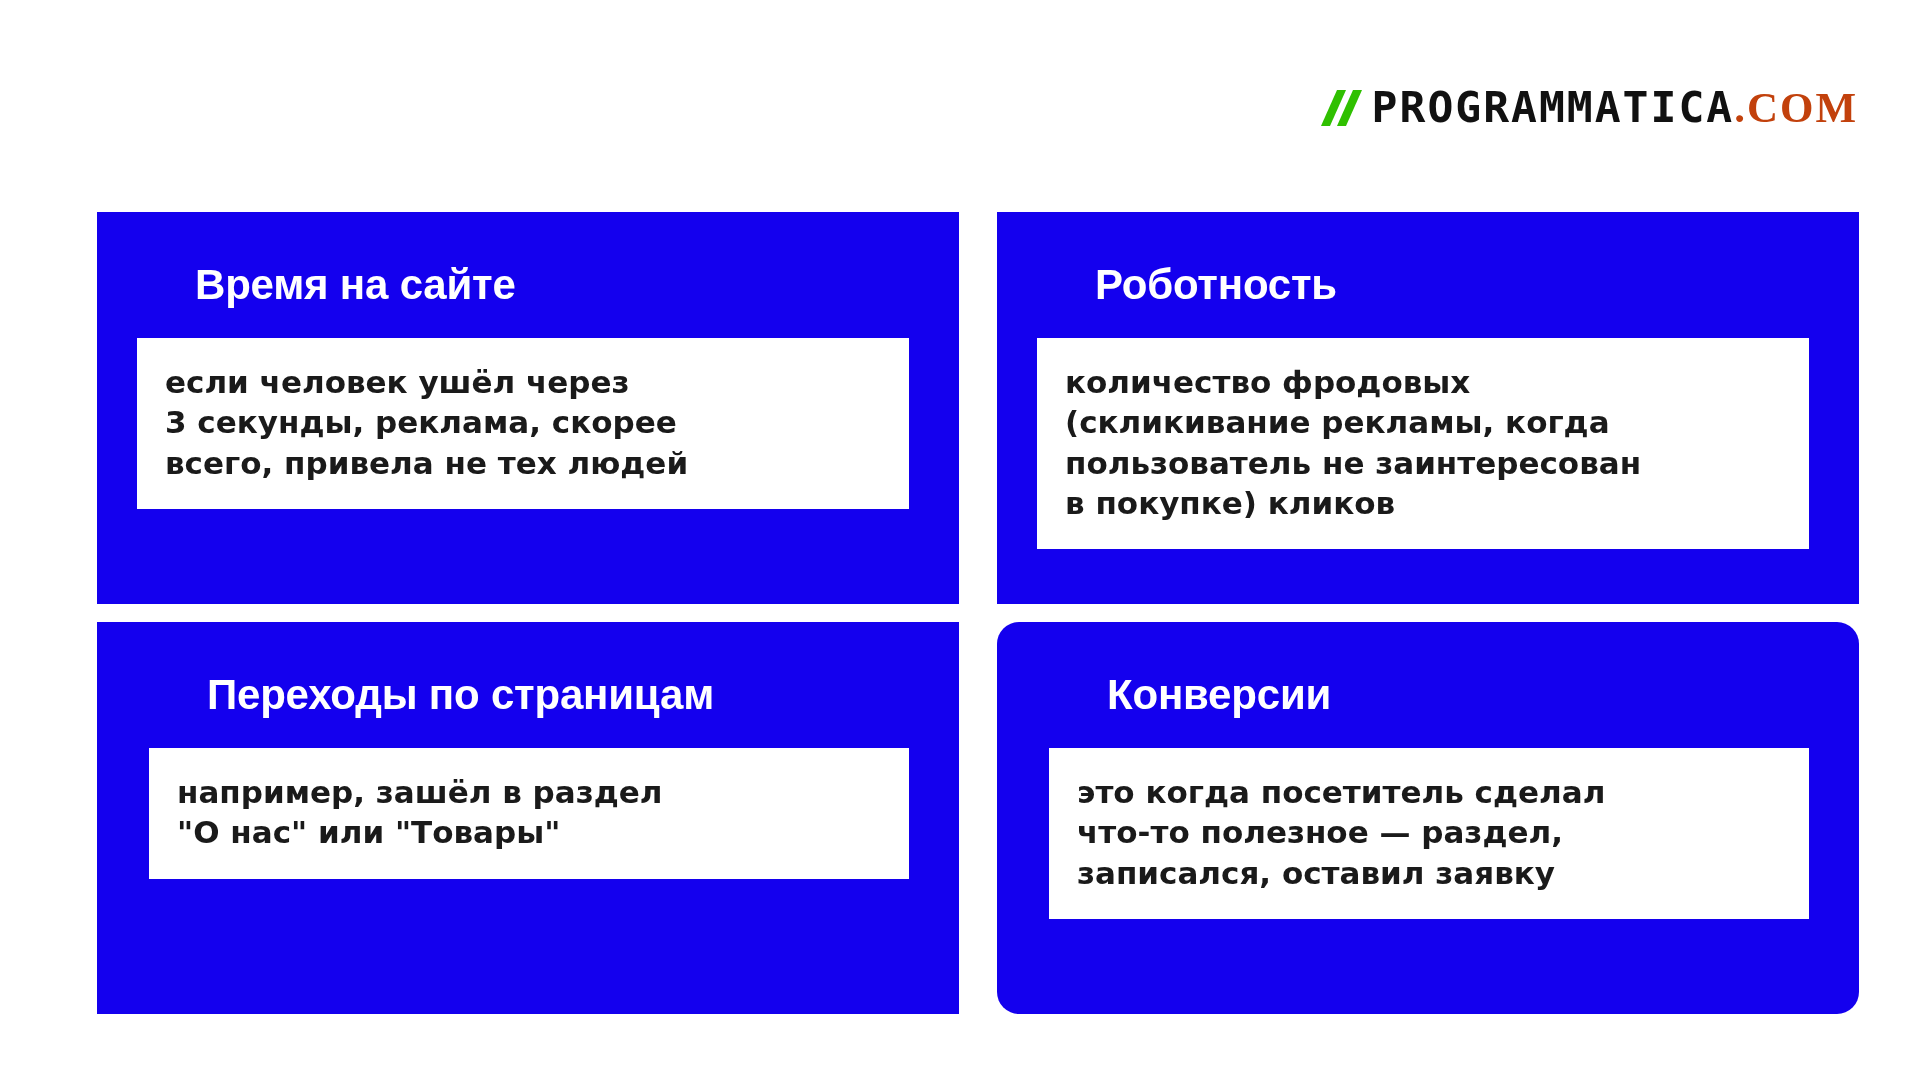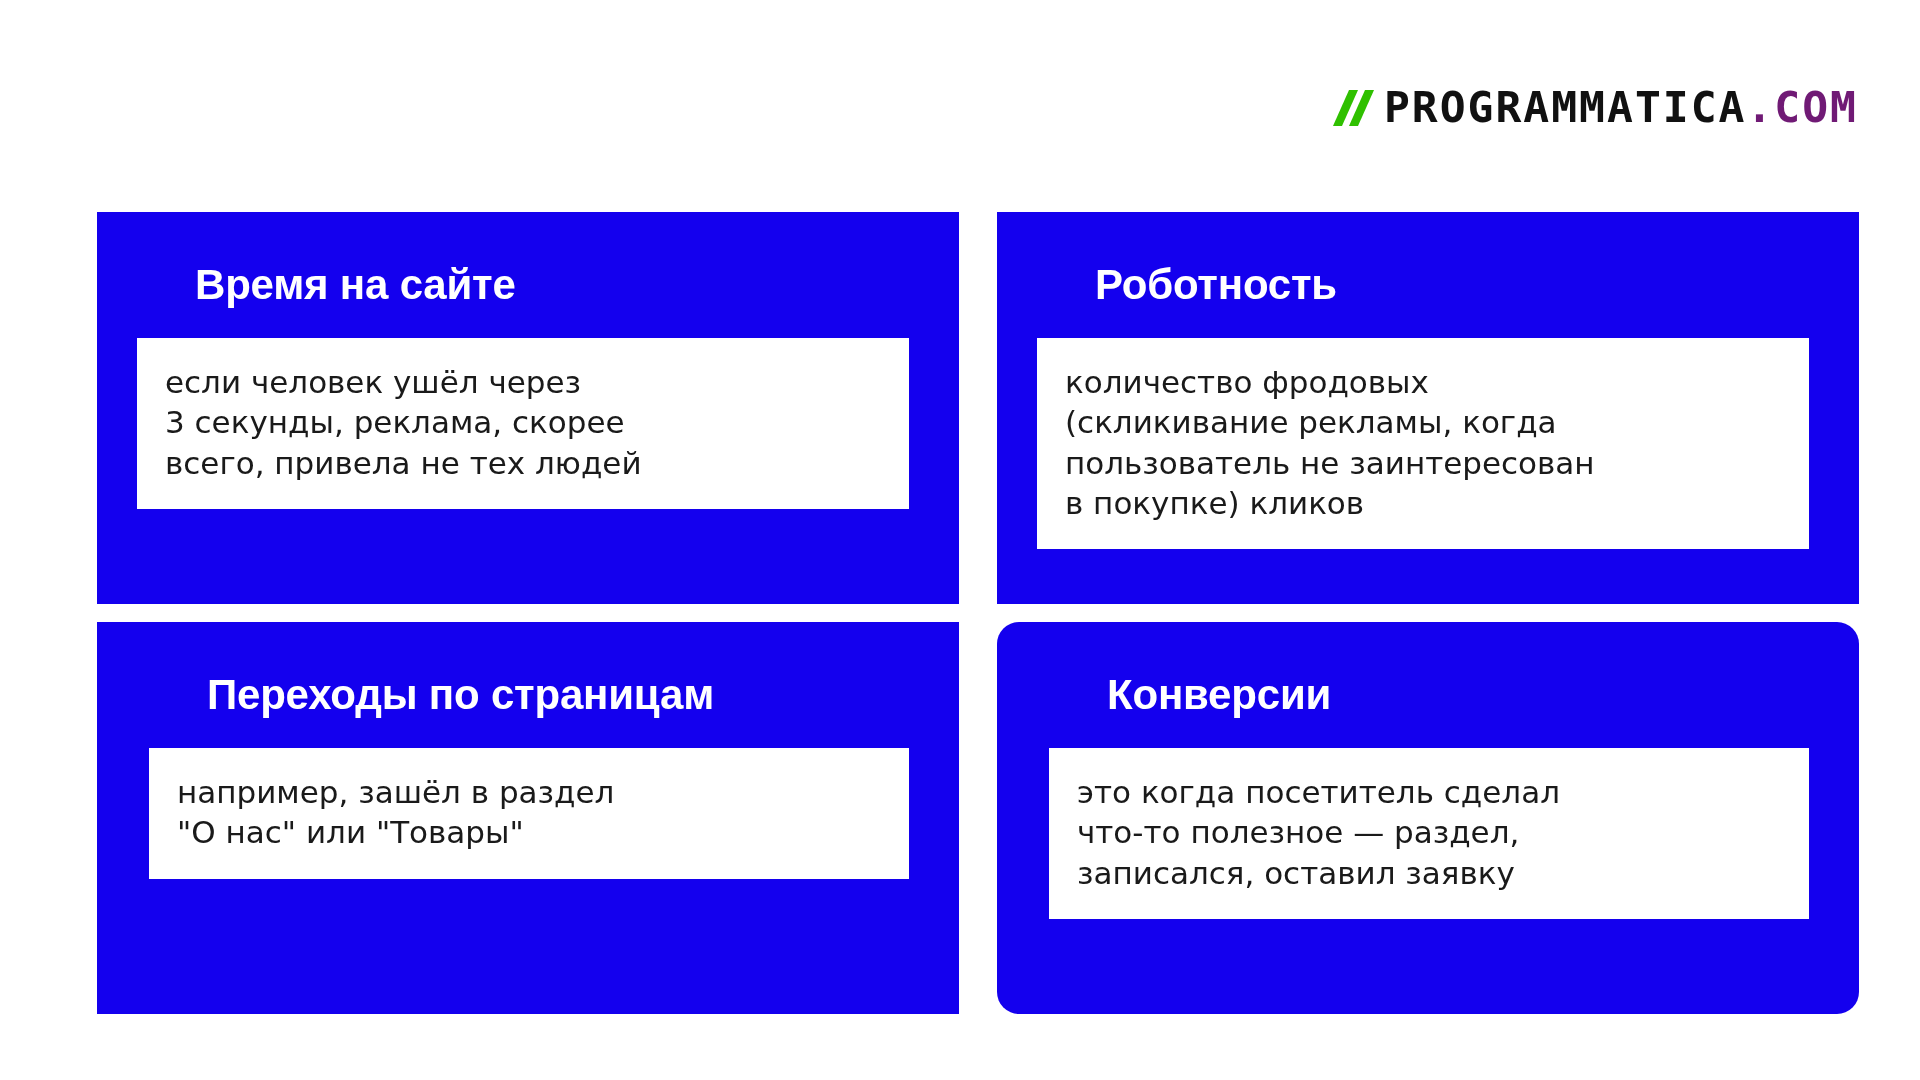--- a/index.html
+++ b/index.html
@@ -40,21 +40,22 @@
   .brand-text {
     font-family: "DejaVu Sans Mono", monospace;
     font-size: 43px;
     font-weight: bold;
     letter-spacing: 2px;
     color: #111111;
     line-height: 1;
     white-space: nowrap;
   }
   .brand-text .tld {
-    color: #701a75;
+    color: #c2410c;
+    font-family: Liberation Serif, serif;
   }
 
   
   .grid {
     position: absolute;
     left: 97px;
     top: 212px;
     width: 1680px;
     display: grid;
     grid-template-columns: 862px 862px;
@@ -82,20 +83,21 @@
     padding: 24px 28px 26px 28px;
     box-sizing: border-box;
   }
   .card-body p {
     margin: 0;
     color: #1a1a1a;
     font-family: "DejaVu Sans", sans-serif;
     font-size: 31px;
     line-height: 1.30;
     white-space: pre-line;
+    font-weight: bold;
   }
 
   
   .card-1 { min-height: 392px; }
   .card-2 { min-height: 392px; }
   .card-3 { min-height: 388px; }
   .card-4 { min-height: 388px; border-radius: 22px; }
 
   .card-2 .card-body,
   .card-4 .card-body { margin-left: 52px; margin-right: 50px; }

